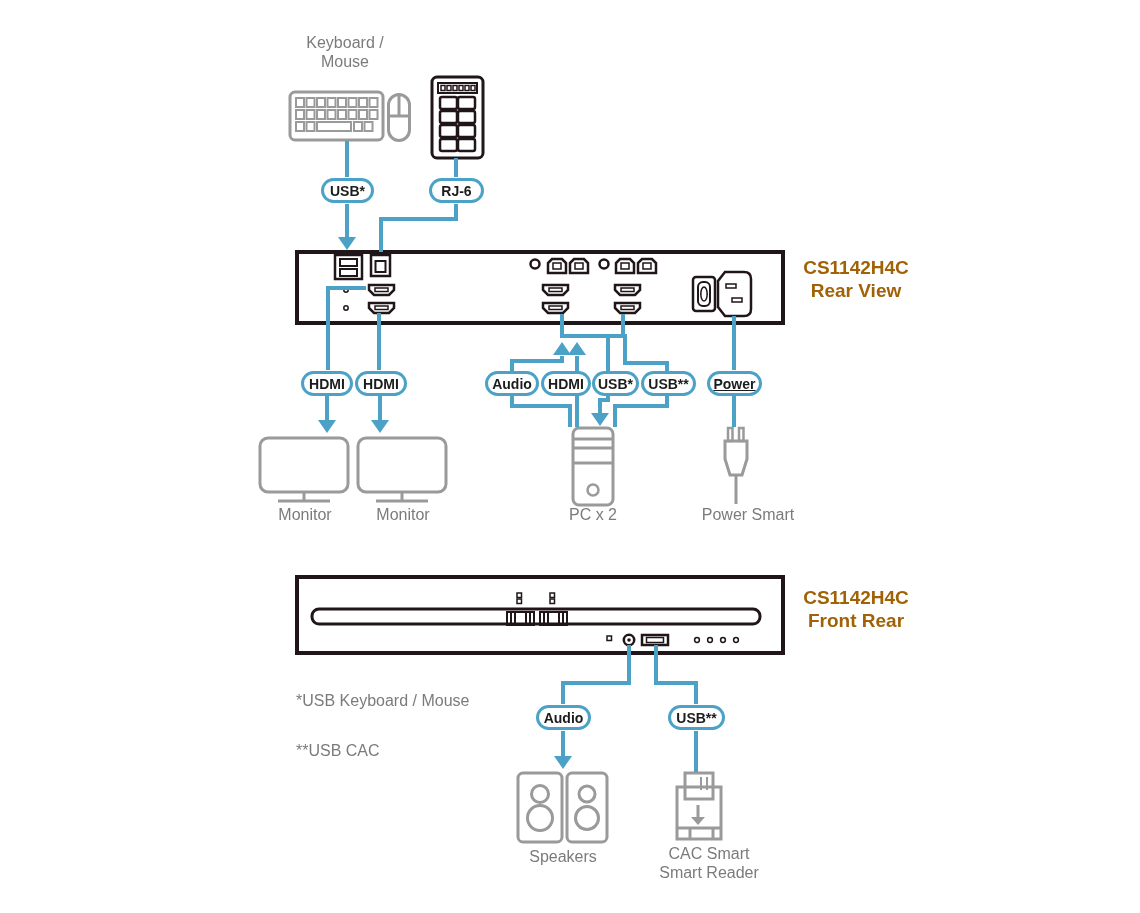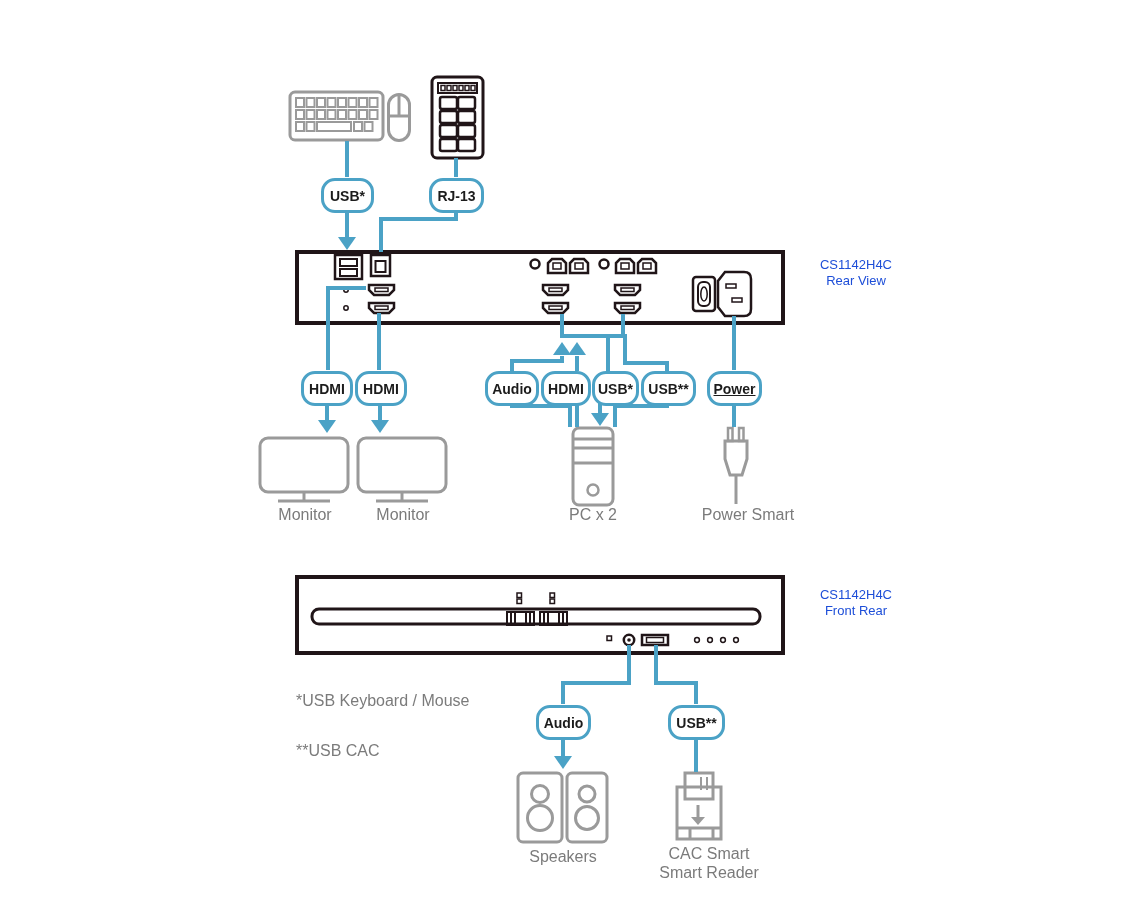--- a/index.html
+++ b/index.html
@@ -1,38 +1,42 @@
 <!DOCTYPE html>
 <html><head>
 <meta charset="utf-8">
 <style>
   html,body{margin:0;padding:0;background:#fff;}
   #stage{position:relative;width:1140px;height:913px;background:#ffffff;overflow:hidden;
          font-family:"Liberation Sans", sans-serif;}
   .lbl{position:absolute;color:#7b7b7b;font-size:16px;line-height:1.18;text-align:center;white-space:nowrap;}
   .lbl .ln{display:block;}
-  .title{position:absolute;color:#1d4ed8;font-size:13px;line-height:1.2;text-align:center;white-space:nowrap;}
+  .title{position:absolute;color:#a16207;font-size:19px;line-height:1.2;text-align:center;white-space:nowrap;font-weight:bold;}
   .foot{position:absolute;color:#7b7b7b;font-size:16px;text-align:left;white-space:nowrap;margin-top:26px;}
-  .pill{position:absolute;height:35px;border:3px solid #4ba2c6;border-radius:14px;background:#fff;
+  .pill{position:absolute;height:25px;border:3px solid #4ba2c6;border-radius:14px;background:#fff;
         color:#1c1c1c;font-weight:bold;font-size:14px;display:flex;align-items:center;justify-content:center;
         box-sizing:border-box;z-index:6;}
   .device{position:absolute;border:4px solid #201518;background:#fff;box-sizing:border-box;z-index:2;}
   .device svg{position:absolute;left:0;top:0;}
   .icon{position:absolute;z-index:2;}
   #cables{position:absolute;left:0;top:0;z-index:4;pointer-events:none;}
   .cable{stroke:#4ba2c6;stroke-width:4;fill:none;}
   .ah{fill:#4ba2c6;stroke:none;}
   .dk{stroke:#201518;fill:none;}
   .gy{stroke:#9a9a9a;fill:none;}
 </style>
 </head>
 <body>
 
 <div id="stage">
 
+  <div class="lbl" style="left:285px;top:34px;width:120px;">
+    <span class="ln">Keyboard /</span>
+    <span class="ln">Mouse</span>
+  </div>
   <div class="title" style="left:792px;top:257px;width:128px;">
     <span class="ln" style="display:block">CS1142H4C</span>
     <span class="ln" style="display:block">Rear View</span>
   </div>
   <div class="title" style="left:792px;top:587px;width:128px;">
     <span class="ln" style="display:block">CS1142H4C</span>
     <span class="ln" style="display:block">Front Rear</span>
   </div>
   <div class="lbl" style="left:259px;top:506px;width:92px;">Monitor</div>
   <div class="lbl" style="left:357px;top:506px;width:92px;">Monitor</div>
@@ -285,21 +289,21 @@
     <path class="cable" d="M734,396 V427"></path>
 
     <path class="cable" d="M629,645 V683 H563 V704"></path>
     <path class="cable" d="M563,731 V756"></path>
     <polygon class="ah" points="554,756 572,756 563,769"></polygon>
     <path class="cable" d="M656,645 V683 H696 V704"></path>
     <path class="cable" d="M696,731 V772"></path>
   </svg>
 
   <div class="pill" style="left:321px;top:178px;width:53px;">USB*</div>
-  <div class="pill" style="left:429px;top:178px;width:55px;">RJ-13</div>
+  <div class="pill" style="left:429px;top:178px;width:55px;">RJ-6</div>
   <div class="pill" style="left:301px;top:371px;width:52px;">HDMI</div>
   <div class="pill" style="left:355px;top:371px;width:52px;">HDMI</div>
   <div class="pill" style="left:485px;top:371px;width:54px;">Audio</div>
   <div class="pill" style="left:541px;top:371px;width:50px;">HDMI</div>
   <div class="pill" style="left:592px;top:371px;width:47px;">USB*</div>
   <div class="pill" style="left:641px;top:371px;width:55px;">USB**</div>
   <div class="pill" style="left:707px;top:371px;width:55px;text-decoration:underline;">Power</div>
   <div class="pill" style="left:536px;top:705px;width:55px;">Audio</div>
   <div class="pill" style="left:668px;top:705px;width:57px;">USB**</div>
 

